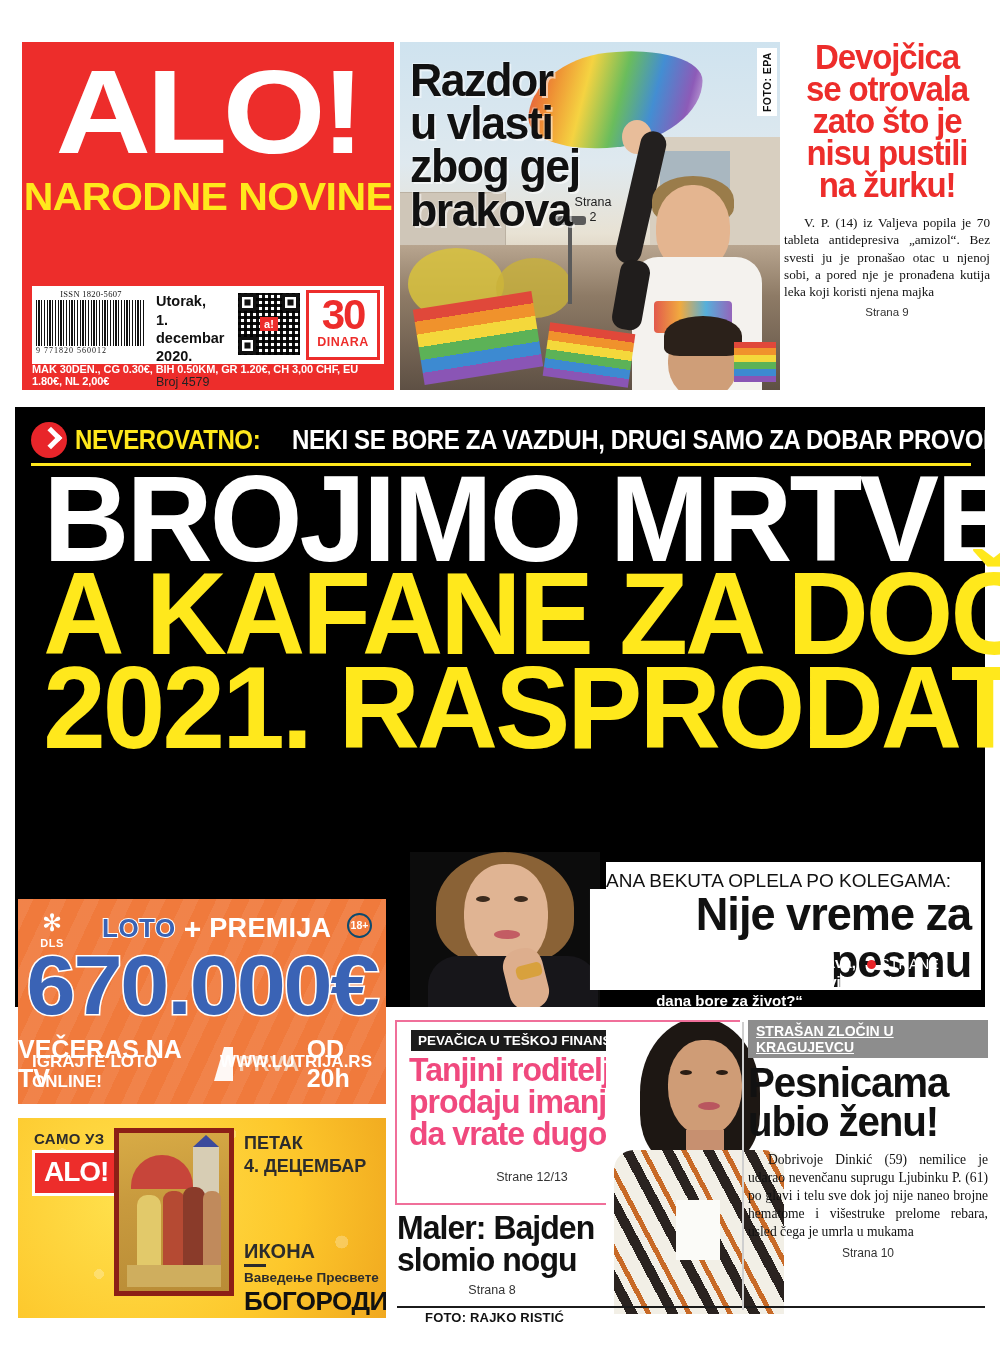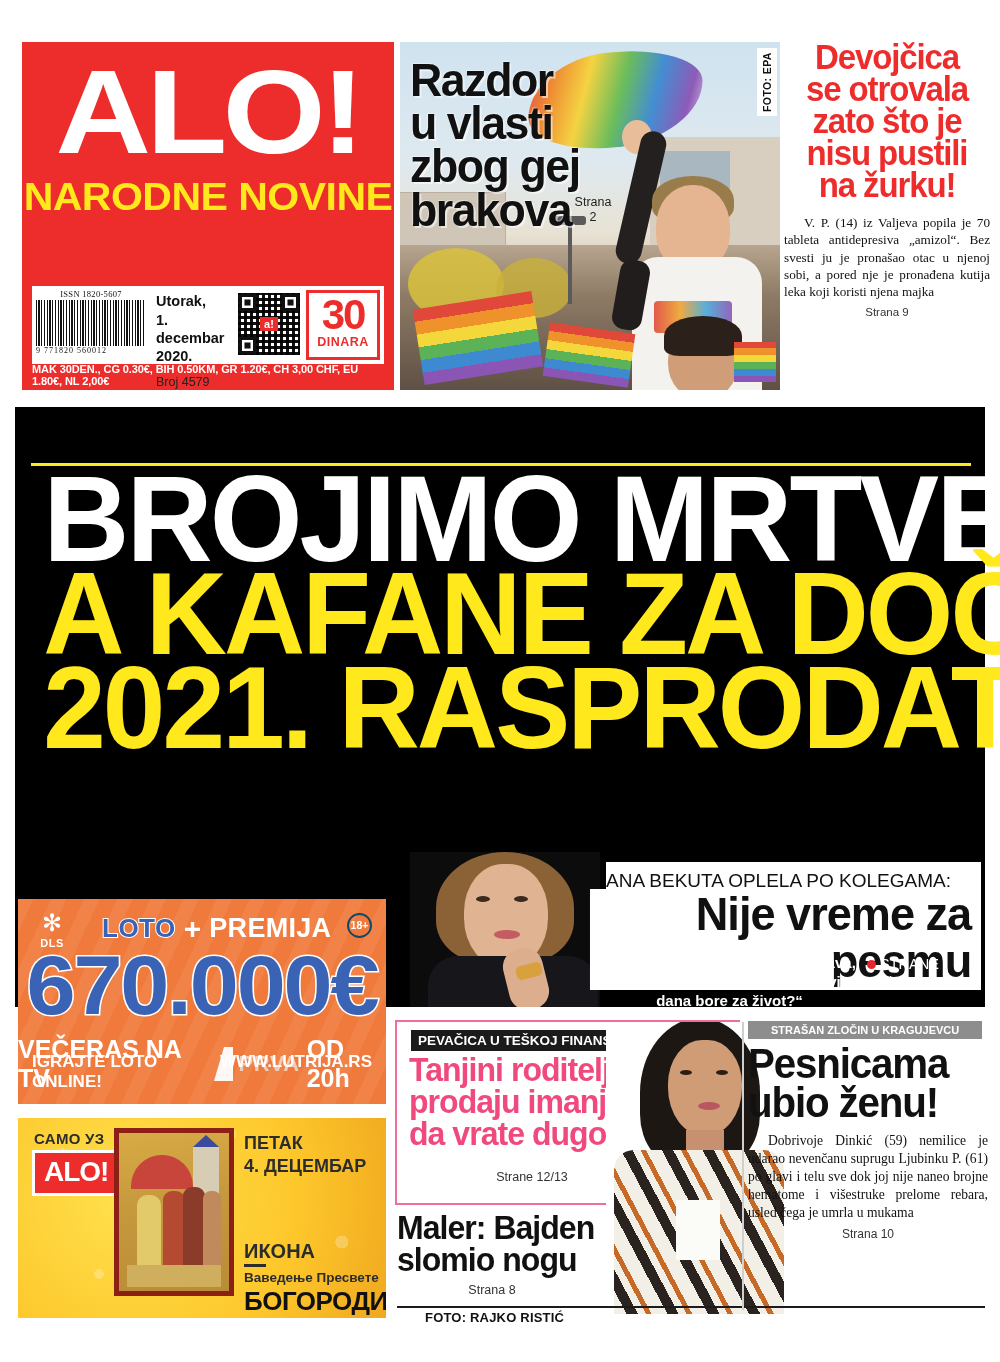--- a/index.html
+++ b/index.html
@@ -273,21 +273,21 @@
   .maler { position:absolute; left:397px; top:1212px; width:210px; height:96px; }
   .maler-head { color:#111; font-weight:900; font-size:33px; line-height:0.98; letter-spacing:-1px;
      transform:scaleX(0.97); transform-origin:left top;}
   .maler-page { margin-top:6px; text-align:center; width:190px; font-size:12.5px; color:#333; }
 
   .foto-rule { position:absolute; left:397px; top:1306px; width:588px; height:2px; background:#1b1b1b; }
   .foto-credit { position:absolute; left:425px; top:1310px; color:#111; font-weight:bold; font-size:13px; letter-spacing:0.2px; }
 
   
   .pesnice { position:absolute; left:748px; top:1020px; width:240px; height:290px; }
-  .pes-kick { background:#8d8d8d; color:#fff; font-weight:bold; font-size:11px; padding:3px 23px; display:inline-block; letter-spacing:0px;}
+  .pes-kick { background:#8d8d8d; color:#fff; font-weight:bold; font-size:14px; padding:3px 8px; display:inline-block; letter-spacing:0px;text-decoration:underline;}
   .pes-head { margin-top:5px; color:#111; font-weight:900; font-size:42px; line-height:0.93; letter-spacing:-1.2px;
      transform:scaleX(0.96); transform-origin:left top;}
   .pes-body { margin-top:10px; font-family:"Liberation Serif", serif; font-size:13.6px;
      line-height:1.33; color:#111; text-align:justify; text-indent:20px; hyphens:auto; }
   .pes-page { margin-top:5px; text-align:center; font-family:"Liberation Sans",sans-serif; font-size:12px; color:#333; }
 
   .divider-v { position:absolute; left:742px; top:1022px; width:2px; height:288px; background:#cfcfcf; }
 </style>
 </head>
 <body>
@@ -367,20 +367,25 @@
 zato što je
 nisu pustili
 na žurku!</div>
       <div class="rt-body">V. P. (14) iz Valjeva popila je 70 tableta antidepresiva „amizol“. Bez svesti ju je pronašao otac u njenoj sobi, a pored nje je pronađena kutija leka koji koristi njena majka</div>
       <div class="rt-page">Strana 9</div>
     </div>
   </div>
 
   <div class="mainblock">
 
+    <div class="kicker">
+      <div class="kick-circle"></div>
+      <div class="kick-label">NEVEROVATNO:</div>
+      <div class="kick-text">NEKI SE BORE ZA VAZDUH, DRUGI SAMO ZA DOBAR PROVOD</div>
+    </div>
     <div class="kick-rule"></div>
 
     <div class="bigwrap">
       <div class="bigline bl1">BROJIMO MRTVE,</div>
       <div class="bigline bl2">A KAFANE ZA DOČEK</div>
       <div class="bigline bl3">2021. RASPRODATE!</div>
     </div>
 
     <div class="bekuta">
       <div class="bek-photo">

